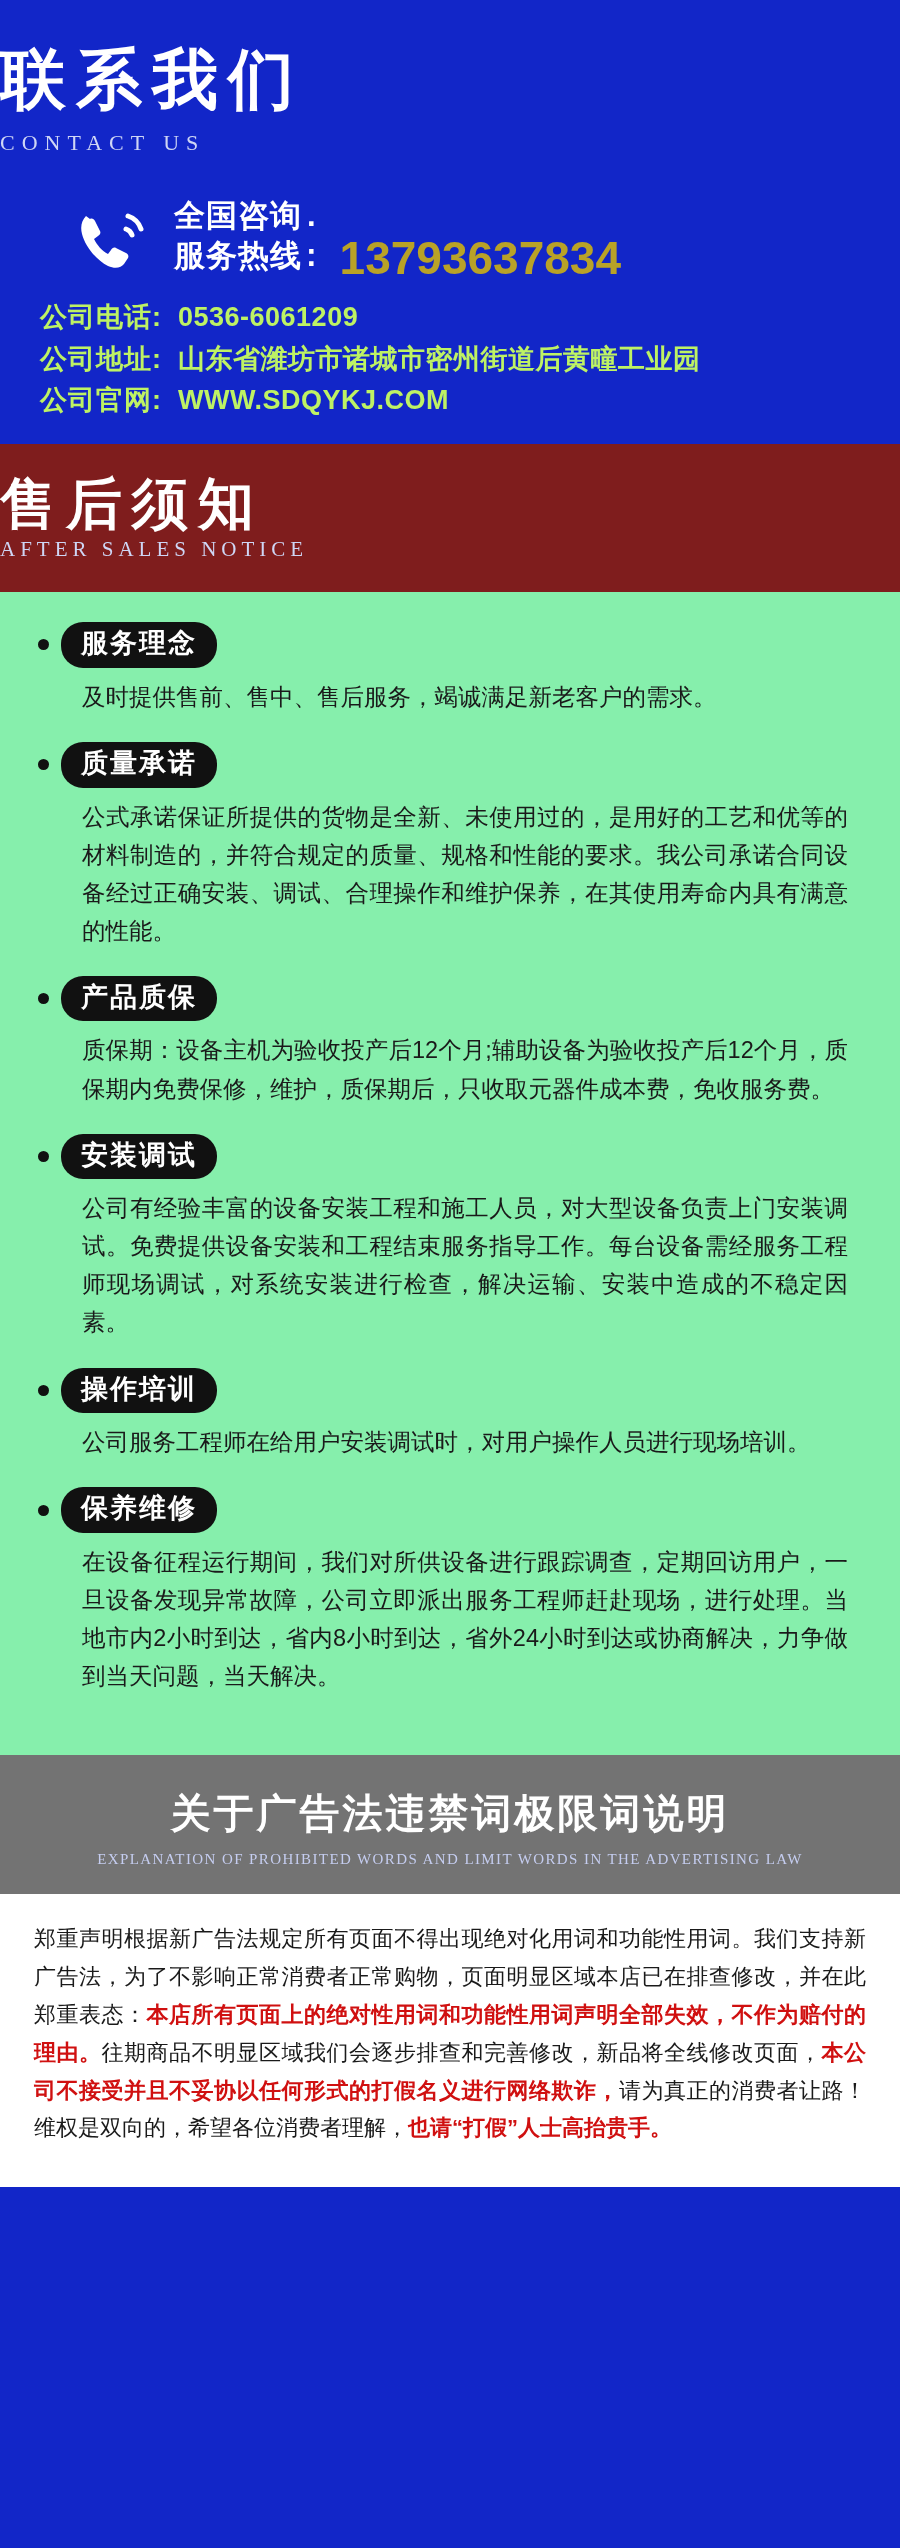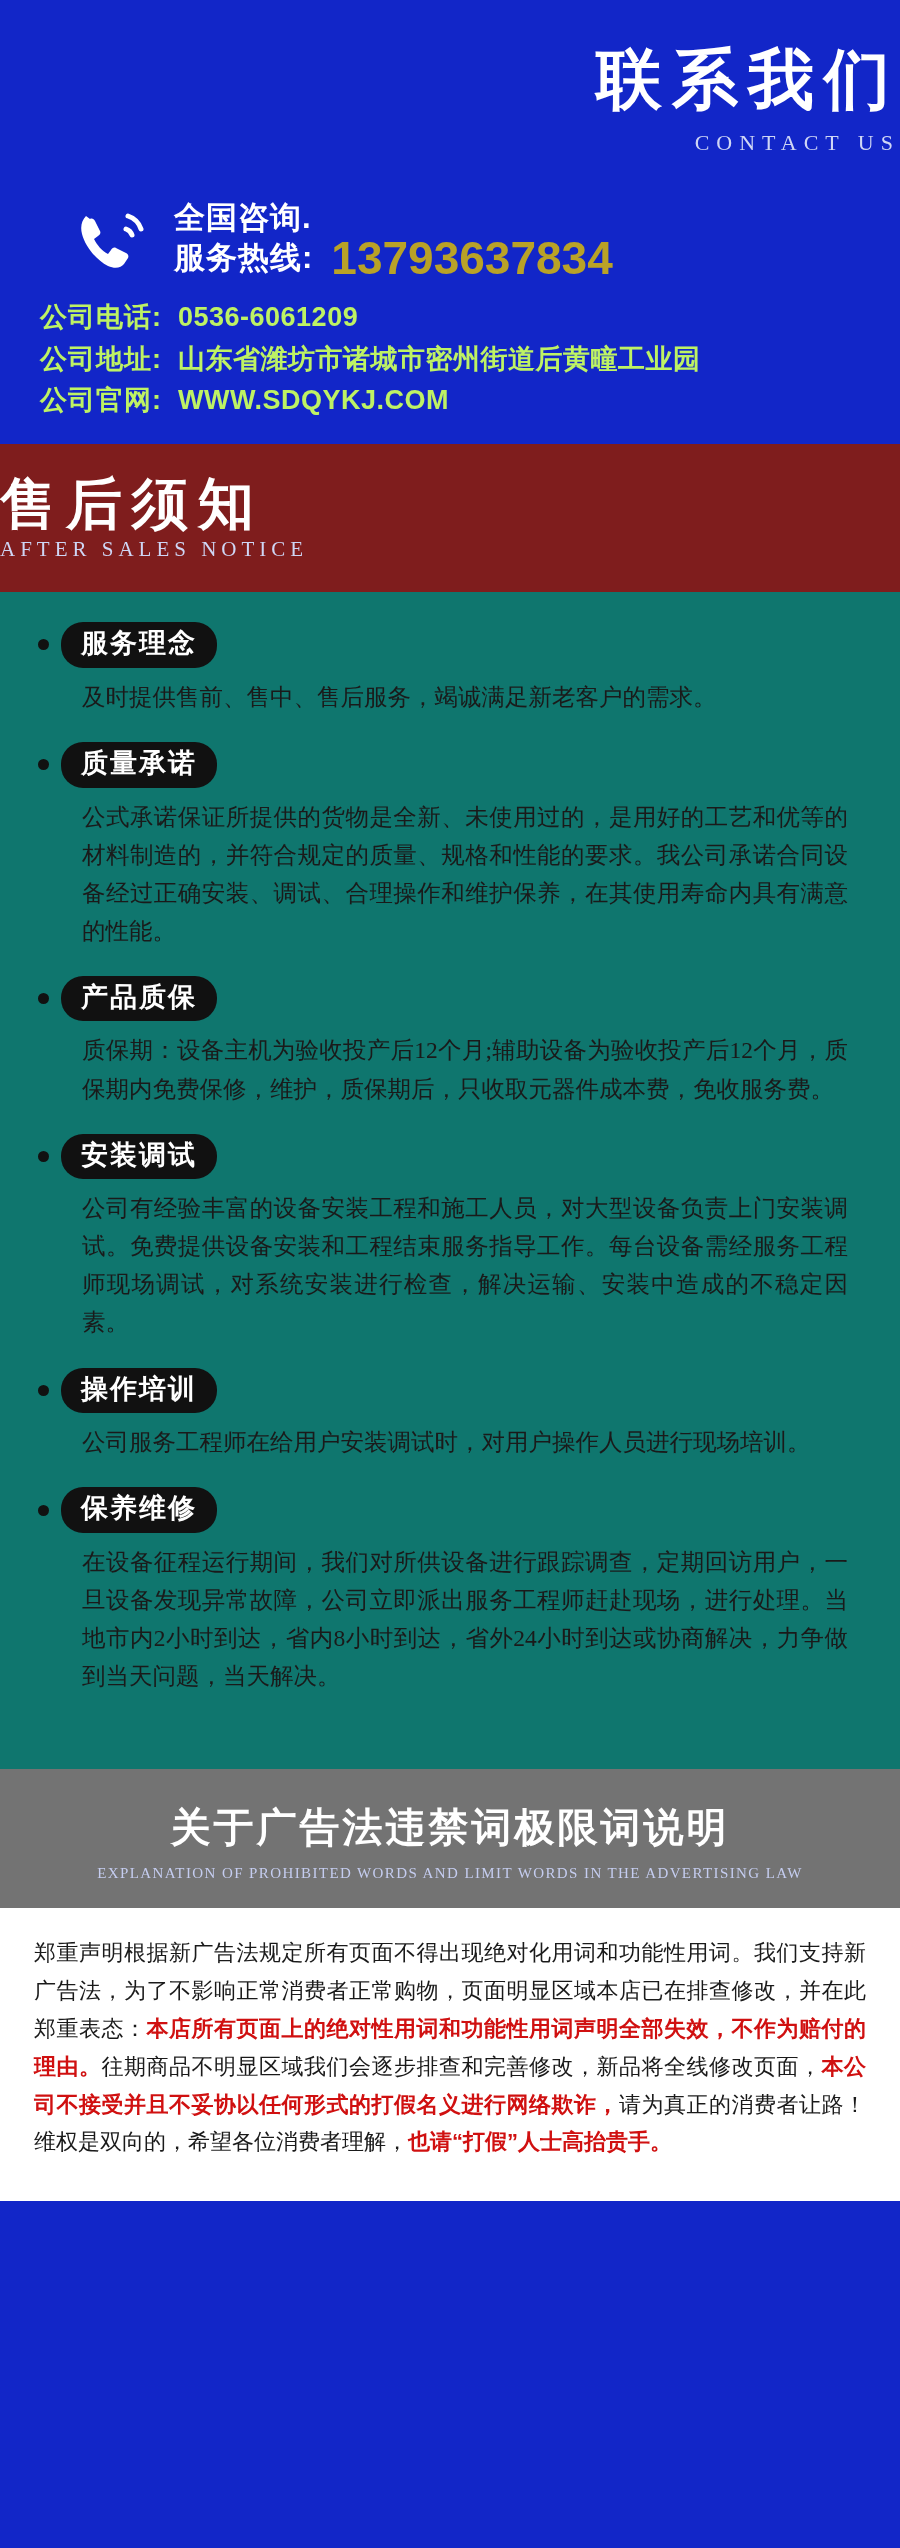--- a/index.html
+++ b/index.html
@@ -16,21 +16,21 @@
     width: 900px;
     min-height: 2548px;
     background: #1226c8;
     position: relative;
     overflow: hidden;
   }
 
   
   .contact-header {
     padding: 42px 0 8px 0;
-    text-align: right;
+    text-align: left;
   }
   .contact-title {
     color: #ffffff;
     font-size: 66px;
     font-weight: bold;
     letter-spacing: 10px;
     line-height: 1.15;
   }
   .contact-sub {
     color: #cfd6f5;
@@ -54,20 +54,21 @@
   }
   .phone-icon svg { display: block; }
   .hotline-label {
     color: #ffffff;
     font-size: 31px;
     font-weight: bold;
     line-height: 1.30;
     letter-spacing: 1px;
     margin-left: 16px;
     white-space: pre-line;
+    font-family: Liberation Mono, monospace;
   }
   .hotline-number {
     color: #b9a227;
     font-size: 46px;
     font-weight: bold;
     margin-left: 18px;
     letter-spacing: 0px;
     line-height: 1;
     position: relative;
     top: 20px;
@@ -114,23 +115,22 @@
   }
   .section-banner .s {
     color: #cfd6f5;
     font-size: 21px;
     letter-spacing: 5px;
     font-family: "Liberation Serif", serif;
   }
 
   
   .white-area {
-    background: #0f766e;
-    padding: 30px 0 48px 0;
-    font-family: Liberation Serif, serif;
+    background: #86efac;
+    padding: 30px 0 34px 0;
   }
   .item {
     padding: 0 46px 0 38px;
     margin-bottom: 26px;
   }
   .item-head {
     display: flex;
     align-items: center;
     margin-bottom: 10px;
   }

